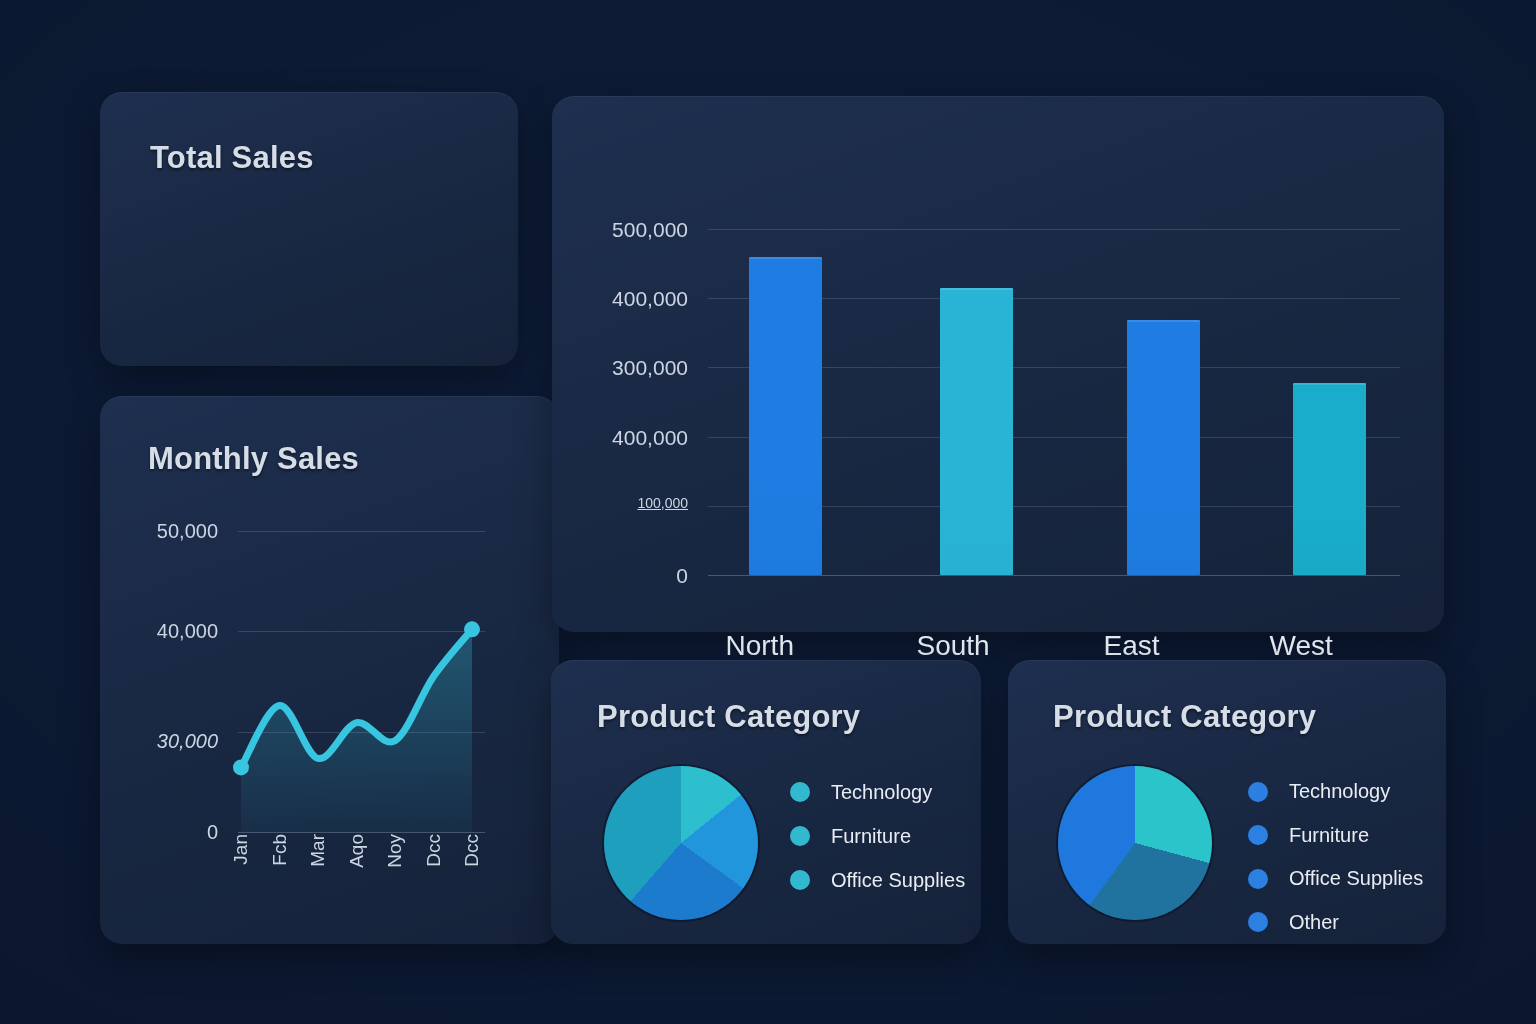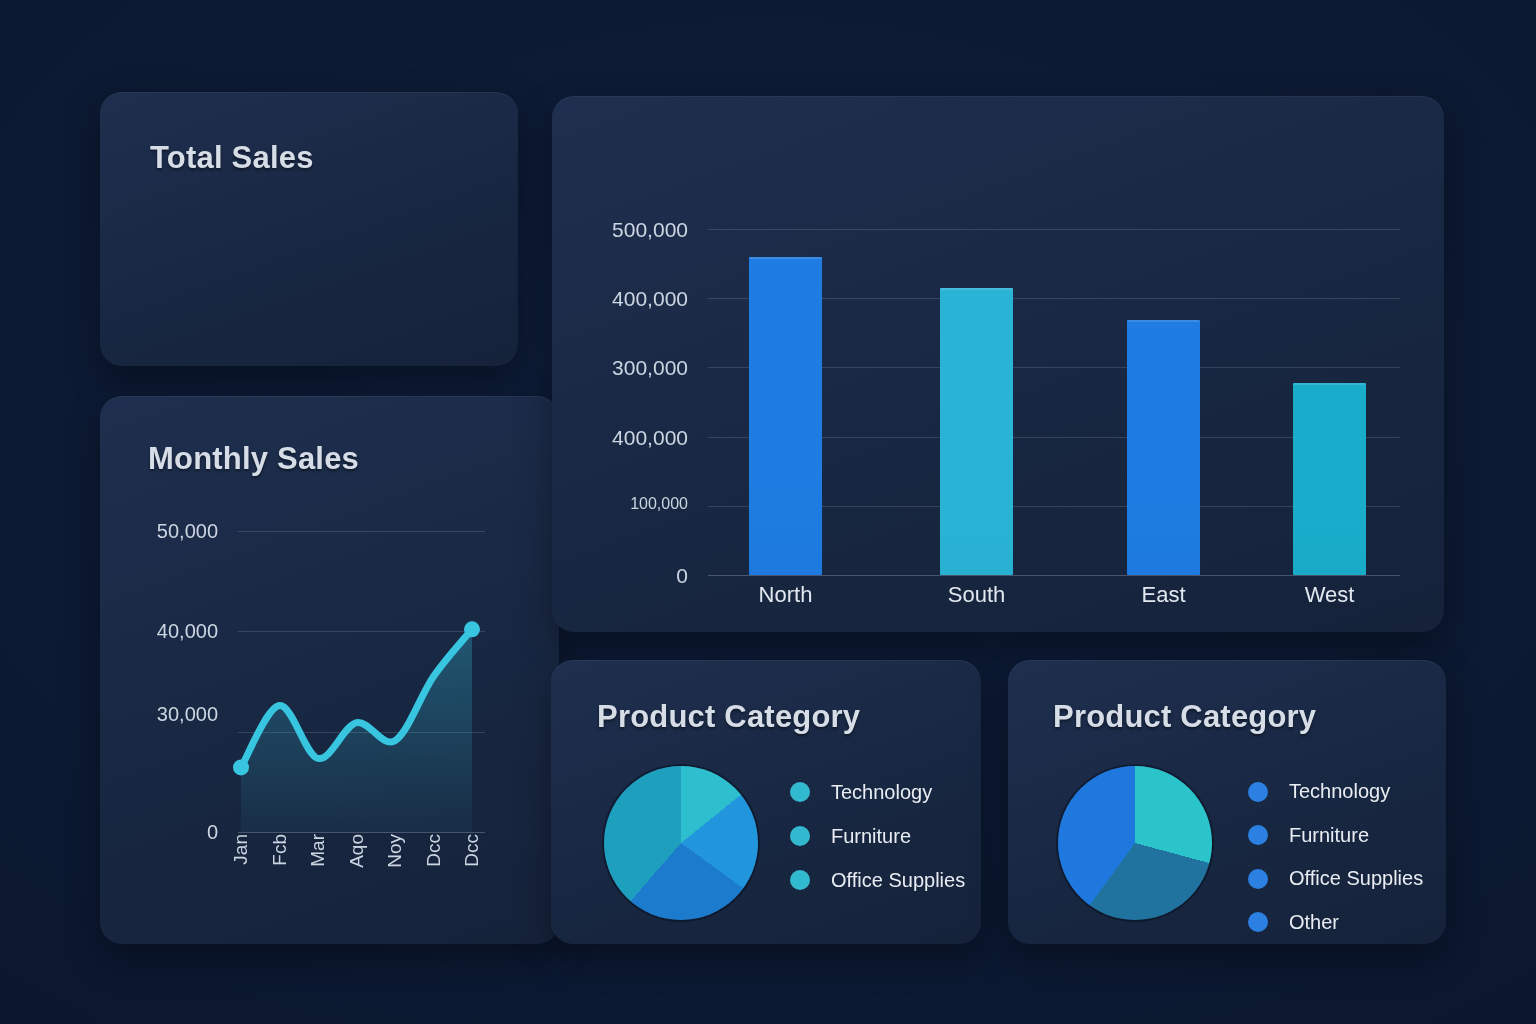--- a/index.html
+++ b/index.html
@@ -24,22 +24,23 @@
     letter-spacing:-3px;line-height:1;text-shadow:0 3px 6px rgba(0,0,0,0.4);
   }
   .gridline{position:absolute;height:1px;background:rgba(186,200,222,0.18);}
   .gridline.base{background:rgba(186,200,222,0.30);}
   .ytick{
     position:absolute;text-align:right;color:#ccd5e1;font-size:20px;line-height:1;
     white-space:nowrap;
   }
   .bar{position:absolute;border-radius:1px;}
   .xtick{
-    position:absolute;text-align:center;color:#e2e8f0;font-size:22px;line-height:1;
+    position:absolute;color:#e2e8f0;font-size:28px;line-height:1;
     white-space:nowrap;
+    margin-top:48px;
   }
   .xtick-rot{
     position:absolute;width:64px;height:20px;transform:rotate(-90deg);
     transform-origin:center;text-align:right;color:#ccd5e1;font-size:19px;
     line-height:20px;white-space:nowrap;
   }
   .pie{position:absolute;border-radius:50%;box-shadow:0 0 0 2px rgba(5,12,24,0.45);}
   .legend{position:absolute;display:flex;flex-direction:column;}
   .legend-row{display:flex;align-items:center;}
   .legend-dot{width:20px;height:20px;border-radius:50%;margin-right:21px;flex:0 0 auto;}
@@ -54,21 +55,21 @@
 </div>
 
 <div class="card" style="left:100px;top:396px;width:418px;height:548px;padding-left:41px;">
   <div class="card-title" style="left:48px;top:47px;">Monthly Sales</div>
   <div id="monthly-chart" style="position:absolute;left:0;top:0;width:418px;height:548px;">
       <div class="gridline" style="left: 138px; top: 135px; width: 247px;"></div>
       <div class="ytick" style="left: 0px; top: 125px; width: 118px;">50,000</div>
       <div class="gridline" style="left: 138px; top: 235.333px; width: 247px;"></div>
       <div class="ytick" style="left: 0px; top: 225.333px; width: 118px;">40,000</div>
       <div class="gridline" style="left: 138px; top: 335.667px; width: 247px;"></div>
-      <div class="ytick" style="left: 0px; top: 308px; width: 118px;">30,000</div>
+      <div class="ytick" style="left: 0px; top: 335px; width: 118px; font-style: italic;">30,000</div>
       <div class="gridline base" style="left: 138px; top: 436px; width: 247px;"></div>
       <div class="ytick" style="left: 0px; top: 426px; width: 118px;">0</div>
       <div class="xtick-rot" style="left: 109px; top: 460px;">Jan</div>
       <div class="xtick-rot" style="left: 147.5px; top: 460px;">Fcb</div>
       <div class="xtick-rot" style="left: 186px; top: 460px;">Mar</div>
       <div class="xtick-rot" style="left: 224.5px; top: 460px;">Aqo</div>
       <div class="xtick-rot" style="left: 263px; top: 460px;">Noy</div>
       <div class="xtick-rot" style="left: 301.5px; top: 460px;">Dcc</div>
       <div class="xtick-rot" style="left: 340px; top: 460px;">Dcc</div>
     </div>
@@ -90,21 +91,21 @@
   <div id="region-chart" style="position:absolute;left:0;top:0;width:892px;height:536px;">
       <div class="gridline" style="left: 156px; top: 133px; width: 692px;"></div>
       <div class="ytick" style="left: 0px; top: 123px; width: 136px; font-size: 21px;">500,000</div>
       <div class="gridline" style="left: 156px; top: 202.2px; width: 692px;"></div>
       <div class="ytick" style="left: 0px; top: 192.2px; width: 136px; font-size: 21px;">400,000</div>
       <div class="gridline" style="left: 156px; top: 271.4px; width: 692px;"></div>
       <div class="ytick" style="left: 0px; top: 261.4px; width: 136px; font-size: 21px;">300,000</div>
       <div class="gridline" style="left: 156px; top: 340.6px; width: 692px;"></div>
       <div class="ytick" style="left: 0px; top: 330.6px; width: 136px; font-size: 21px;">400,000</div>
       <div class="gridline" style="left: 156px; top: 409.8px; width: 692px;"></div>
-      <div class="ytick" style="left: 0px; top: 399.8px; width: 136px; font-size: 16px;">100,000</div>
+      <div class="ytick" style="left: 0px; top: 399.8px; width: 136px; font-size: 14px; text-decoration: underline;">100,000</div>
       <div class="gridline base" style="left: 156px; top: 479px; width: 692px;"></div>
       <div class="ytick" style="left: 0px; top: 469px; width: 136px; font-size: 21px;">0</div>
       <div class="bar" style="left: 197px; top: 160.68px; width: 73px; height: 318.32px; background: linear-gradient(rgb(30, 124, 226) 0%, rgb(30, 124, 226) 70%, rgba(0, 0, 0, 0.12) 260%) rgb(30, 124, 226); box-shadow: rgba(255, 255, 255, 0.12) 0px 2px 0px inset;"></div>
       <div class="xtick" style="left: 173.5px; top: 488px; width: 120px;">North</div>
       <div class="bar" style="left: 388px; top: 191.82px; width: 73px; height: 287.18px; background: linear-gradient(rgb(41, 180, 214) 0%, rgb(41, 180, 214) 70%, rgba(0, 0, 0, 0.12) 260%) rgb(41, 180, 214); box-shadow: rgba(255, 255, 255, 0.12) 0px 2px 0px inset;"></div>
       <div class="xtick" style="left: 364.5px; top: 488px; width: 120px;">South</div>
       <div class="bar" style="left: 575px; top: 224.344px; width: 73px; height: 254.656px; background: linear-gradient(rgb(30, 124, 226) 0%, rgb(30, 124, 226) 70%, rgba(0, 0, 0, 0.12) 260%) rgb(30, 124, 226); box-shadow: rgba(255, 255, 255, 0.12) 0px 2px 0px inset;"></div>
       <div class="xtick" style="left: 551.5px; top: 488px; width: 120px;">East</div>
       <div class="bar" style="left: 741px; top: 286.624px; width: 73px; height: 192.376px; background: linear-gradient(rgb(25, 173, 203) 0%, rgb(25, 173, 203) 70%, rgba(0, 0, 0, 0.12) 260%) rgb(25, 173, 203); box-shadow: rgba(255, 255, 255, 0.12) 0px 2px 0px inset;"></div>
       <div class="xtick" style="left: 717.5px; top: 488px; width: 120px;">West</div>

